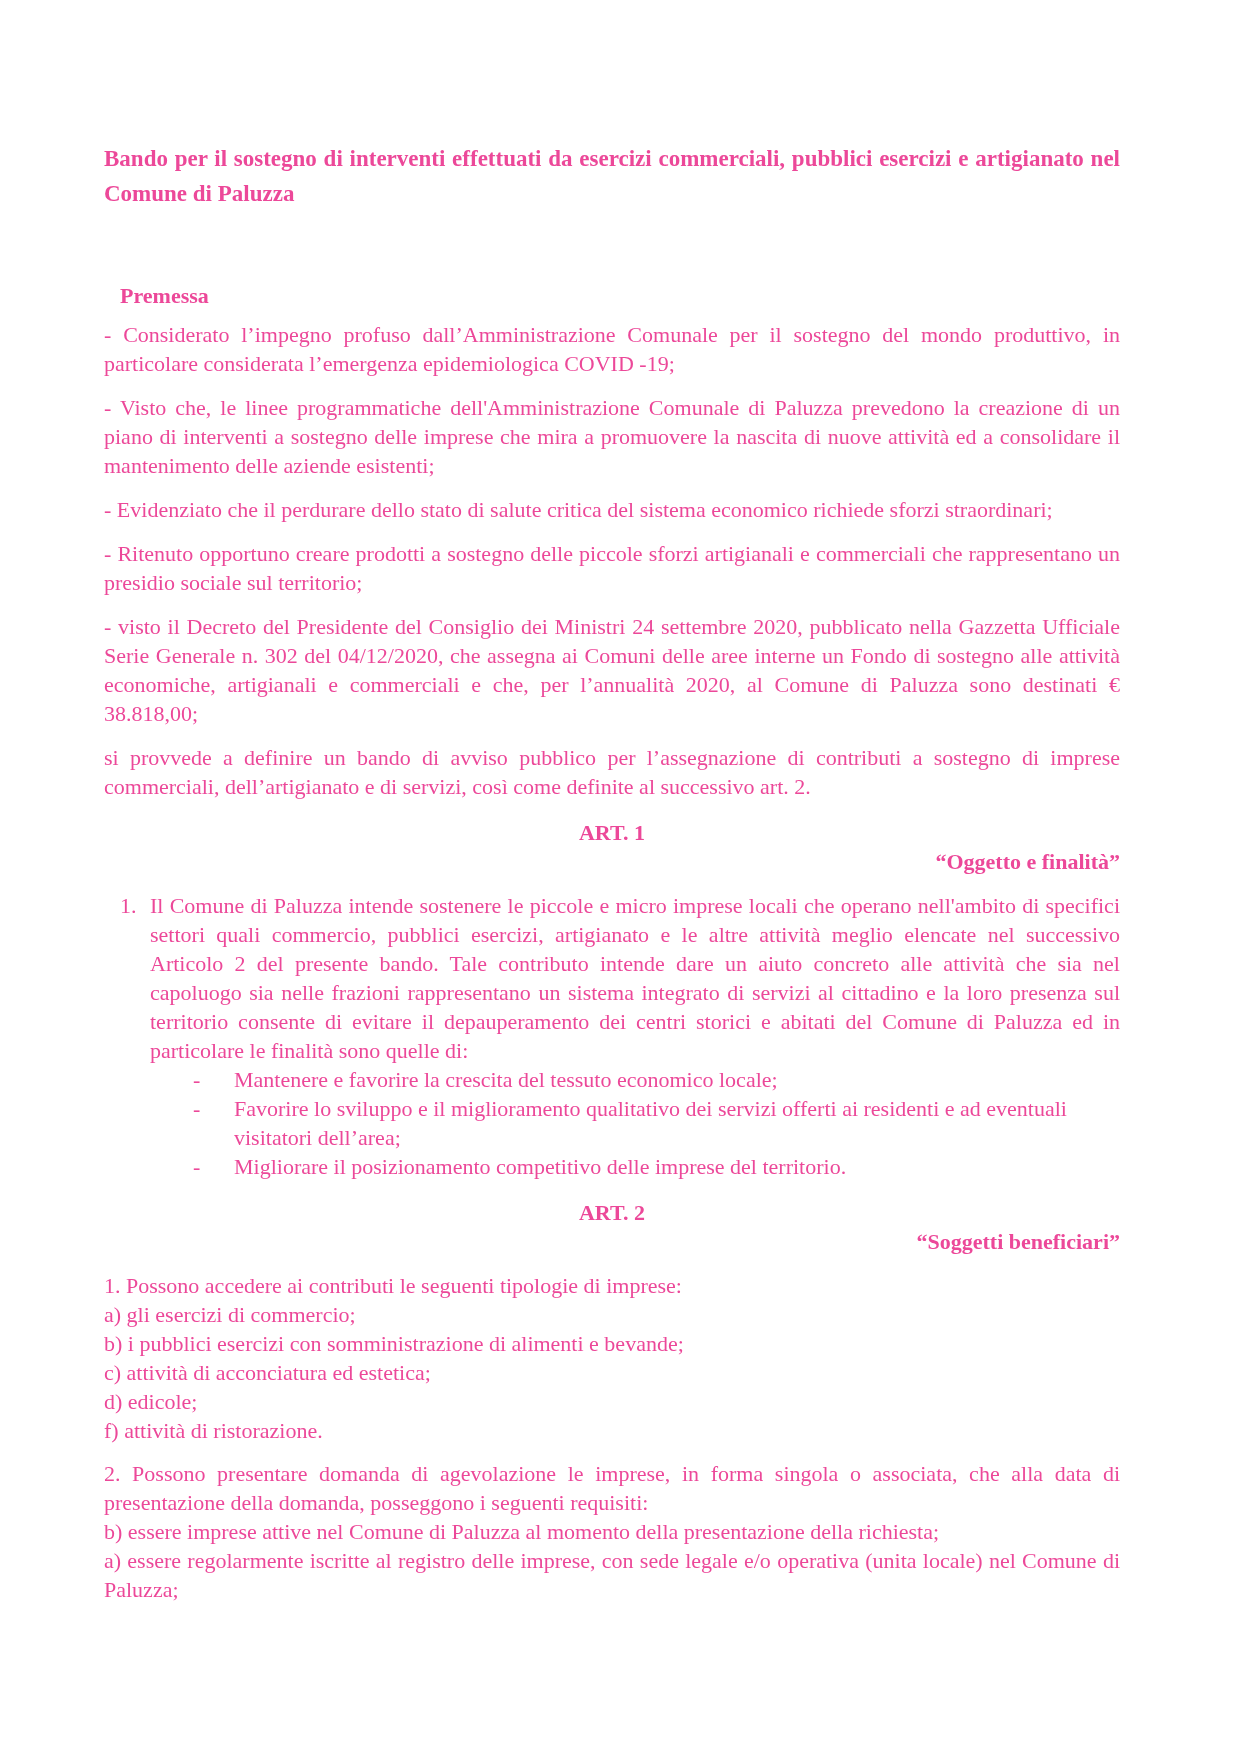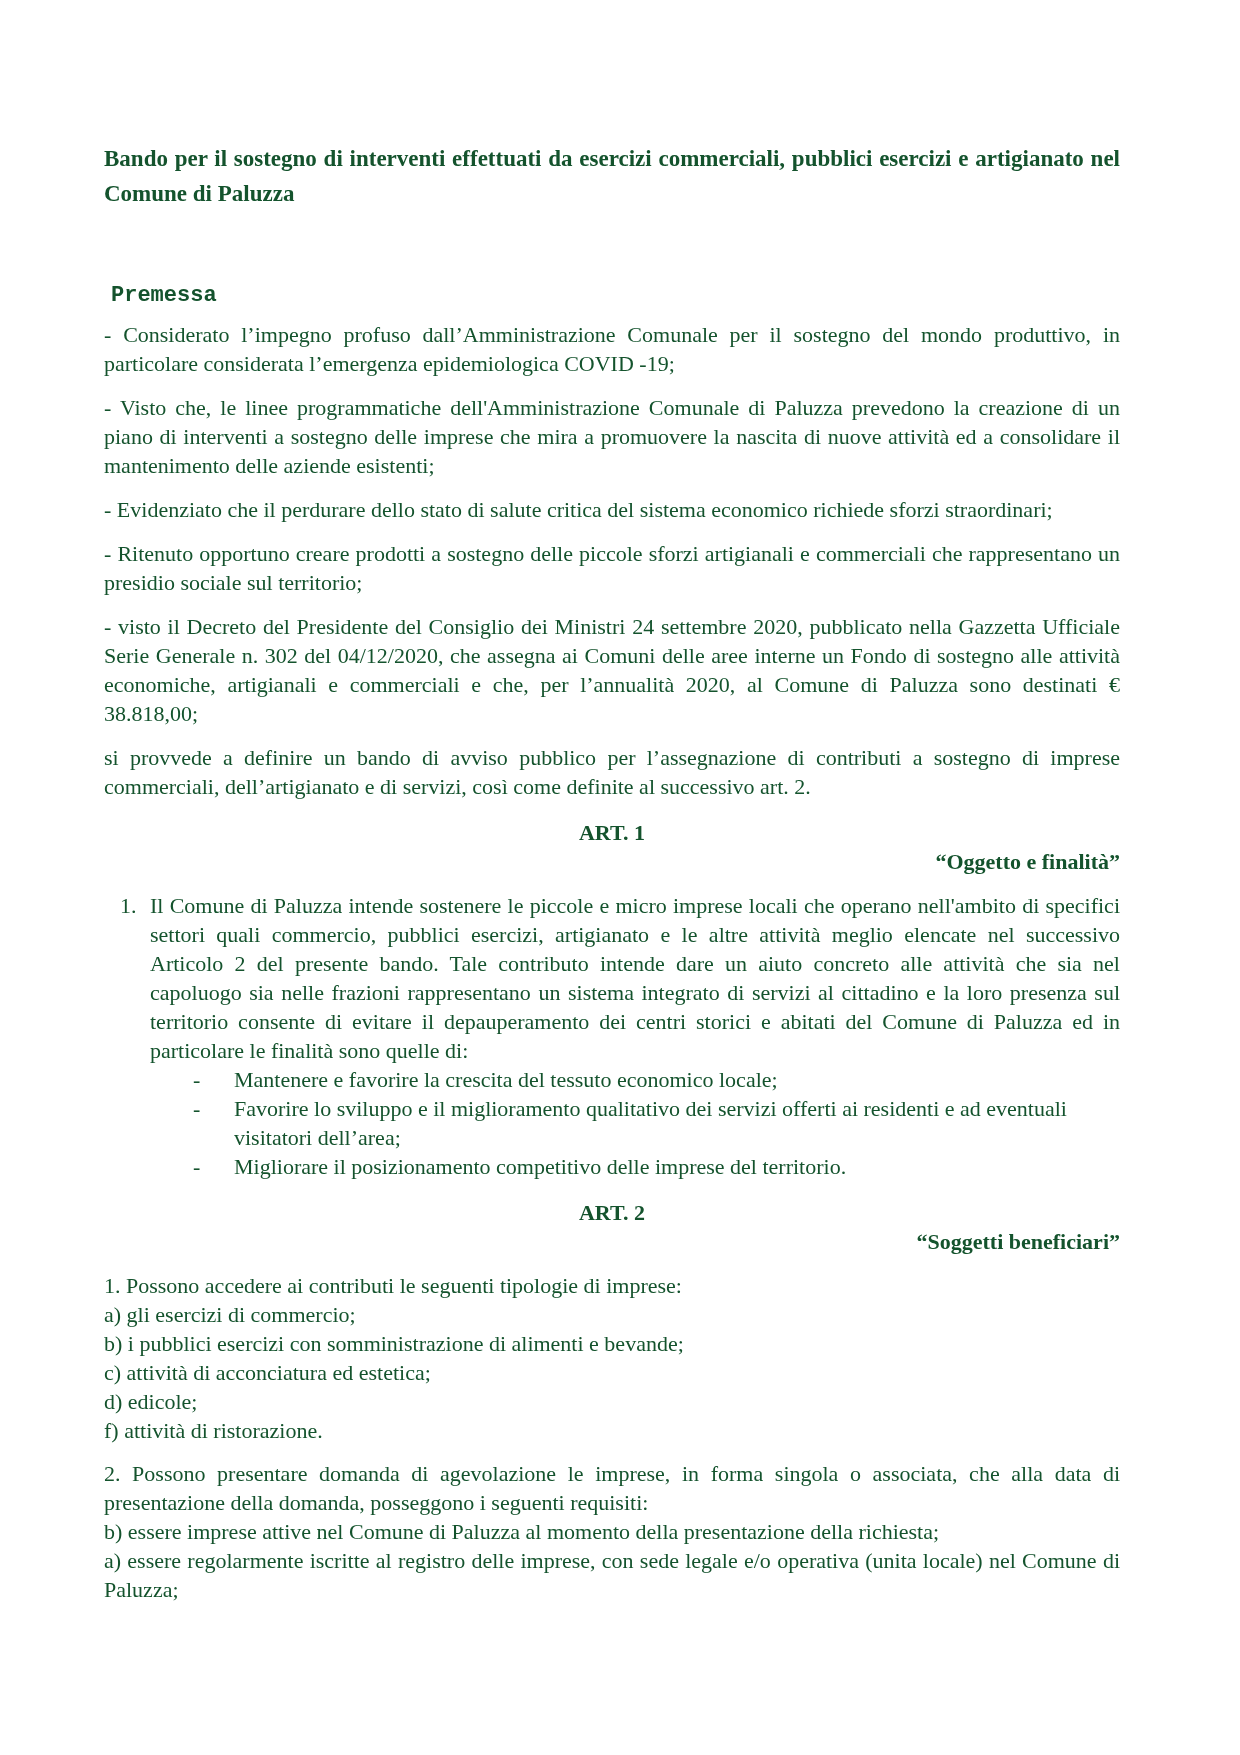--- a/index.html
+++ b/index.html
@@ -6,40 +6,39 @@
     margin: 0;
     padding: 0;
     background: #ffffff;
   }
   .page {
     position: relative;
     box-sizing: border-box;
     width: 1240px;
     height: 1755px;
     background: #ffffff;
-    color: #14532d;
+    color: #ec4899;
     font-family: "Liberation Serif", "DejaVu Serif", serif;
     font-size: 22px;
     line-height: 29px;
     padding: 141px 120px 0 104px;
     overflow: hidden;
   }
   .doc-title {
     font-size: 23px;
     font-weight: bold;
     line-height: 35px;
     text-align: justify;
     margin: 0 0 70px 0;
   }
   .premessa-heading {
     font-size: 22px;
     font-weight: bold;
     line-height: 29px;
-    margin: 0 0 10px 7px;
-    font-family: Liberation Mono, monospace;
+    margin: 0 0 10px 16px;
   }
   .para {
     margin: 8px 0 15px 0;
     text-align: justify;
   }
   .art-heading {
     font-weight: bold;
     text-align: center;
     margin: 17px 0 0 0;
   }

